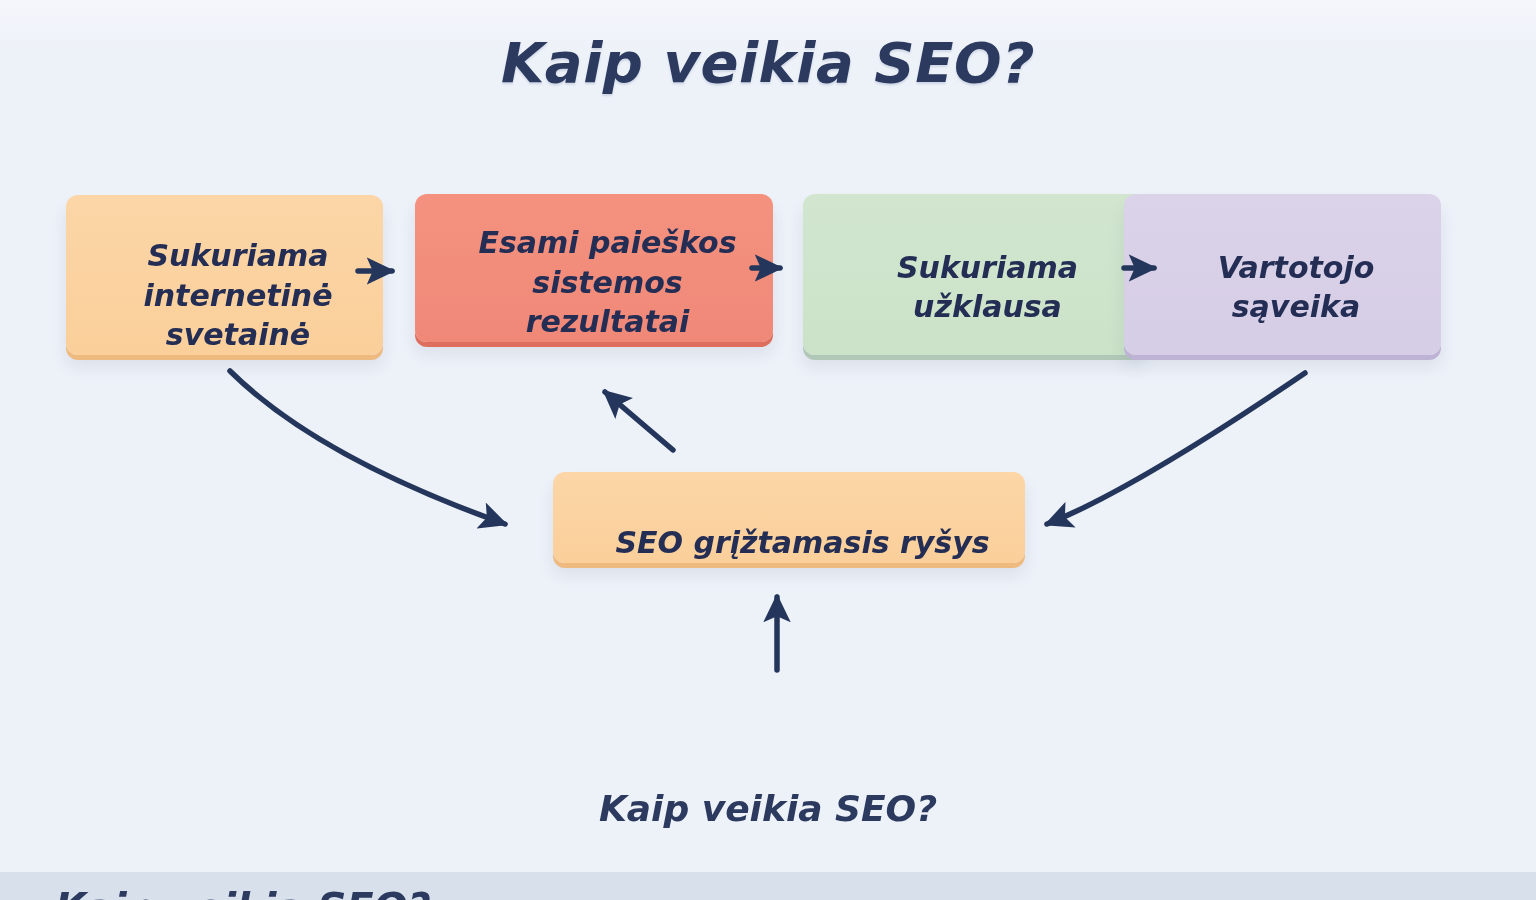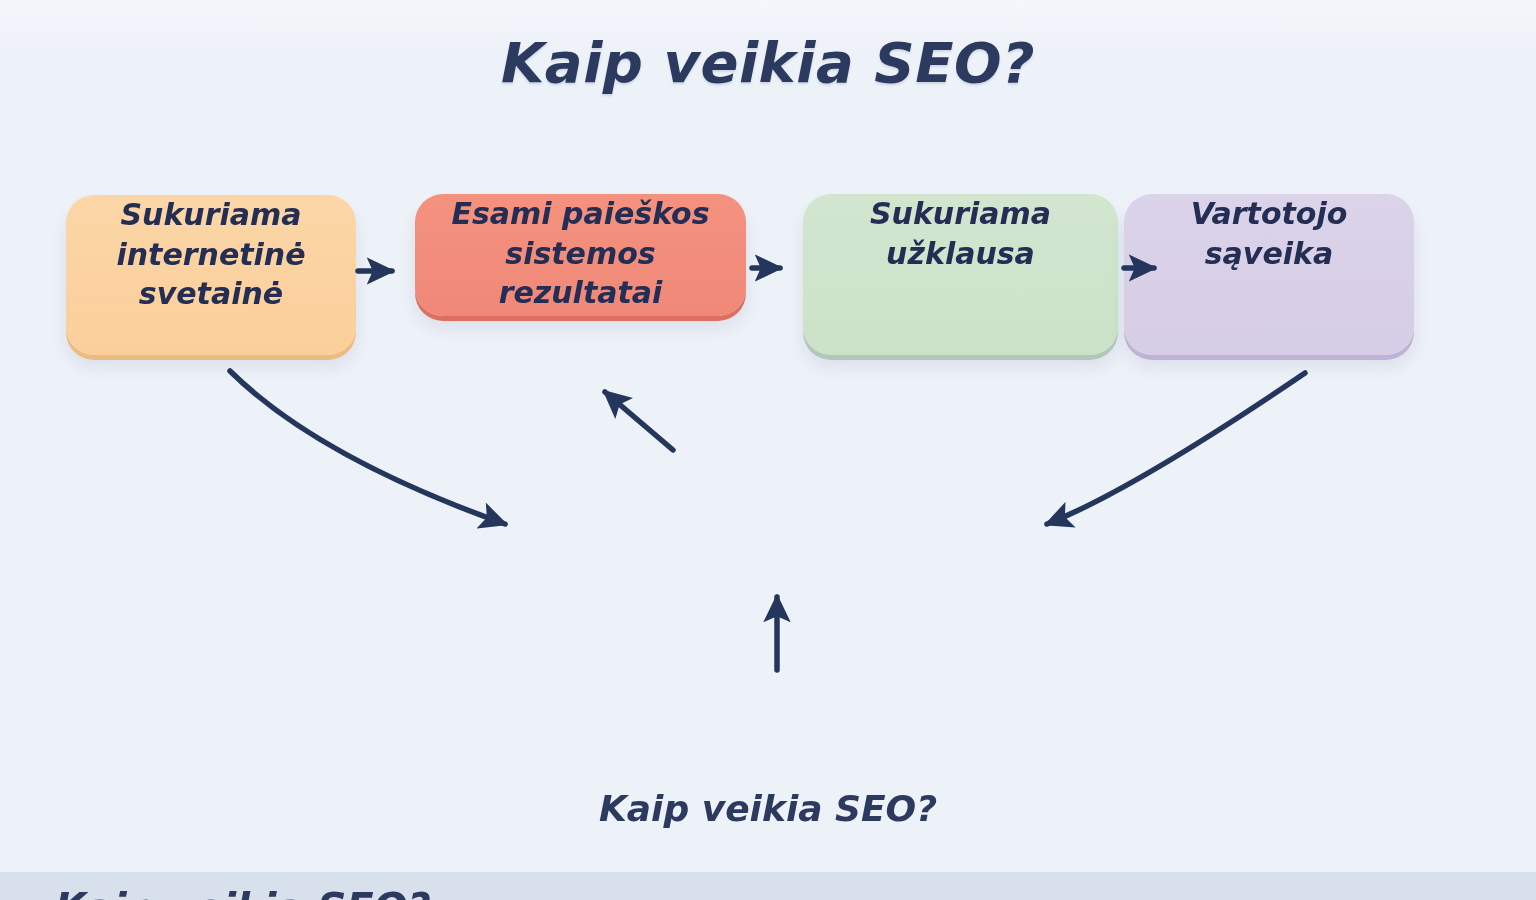--- a/index.html
+++ b/index.html
@@ -23,48 +23,49 @@
     text-align: center;
     font-size: 56px;
     font-weight: 700;
     letter-spacing: 0.5px;
     color: #2b3a5e;
     text-shadow: 0 2px 2px rgba(120,140,180,0.25);
   }
   .node {
     position: absolute;
     display: flex;
-    align-items: flex-start;
+    align-items: flex-end;
     justify-content: center;
     text-align: center;
-    border-radius: 28px;
+    border-radius: 12px;
     font-weight: 700;
     font-size: 30px;
     line-height: 1.32;
     color: #242e55;
+    padding-left: 27px;
   }
   .node .label { display: block; }
   .node-peach {
     background: linear-gradient(180deg, #fcd6a7 0%, #fACf9a 100%);
     box-shadow: 0 5px 0 #efba80, 0 12px 16px rgba(60,80,120,0.10);
   }
   .node-coral {
     background: linear-gradient(180deg, #f4927f 0%, #f08878 100%);
     box-shadow: 0 5px 0 #de6f5e, 0 12px 16px rgba(60,80,120,0.10);
   }
   .node-green {
     background: linear-gradient(180deg, #d2e6cf 0%, #cbe2c8 100%);
     box-shadow: 0 5px 0 #b1c8b8, 0 12px 16px rgba(60,80,120,0.10);
   }
   .node-purple {
     background: linear-gradient(180deg, #dbd3e9 0%, #d6cde6 100%);
     box-shadow: 0 5px 0 #beb2d5, 0 12px 16px rgba(60,80,120,0.10);
   }
   .node-website     { left: 66px;   top: 195px; width: 290px; height: 160px; }
-  .node-serp        { left: 415px;  top: 194px; width: 331px; height: 122px; }
+  .node-serp        { left: 415px;  top: 194px; width: 331px; height: 148px; }
   .node-query       { left: 803px;  top: 194px; width: 315px; height: 161px; }
   .node-interaction { left: 1124px; top: 194px; width: 290px; height: 161px; }
   .node-feedback    { left: 553px;  top: 472px; width: 445px; height: 91px;  }
   .arrows {
     position: absolute;
     left: 0; top: 0;
     pointer-events: none;
   }
   .footer-caption {
     position: absolute;
@@ -112,20 +113,23 @@
   </div>
 
   <div class="node node-green node-query">
     <span class="label" style="max-width:200px; margin-bottom:28px">Sukuriama užklausa</span>
   </div>
 
   <div class="node node-purple node-interaction">
     <span class="label" style="max-width:200px; margin-bottom:28px">Vartotojo sąveika</span>
   </div>
 
+  <div class="node node-peach node-feedback">
+    <span class="label">SEO grįžtamasis ryšys</span>
+  </div>
 
   <svg class="arrows" width="1536" height="900" viewBox="0 0 1536 900">
     <defs>
       <marker id="ah" markerWidth="6" markerHeight="5" refX="4.6" refY="2.5" orient="auto" markerUnits="strokeWidth">
         <path d="M0,0 L5.2,2.5 L0,5 L1.1,2.5 z" fill="#24365c"></path>
       </marker>
     </defs>
     <g stroke="#24365c" stroke-width="5.5" fill="none" stroke-linecap="round">
       <path d="M358 271 H392" marker-end="url(#ah)"></path>
       <path d="M752 268 H780" marker-end="url(#ah)"></path>

